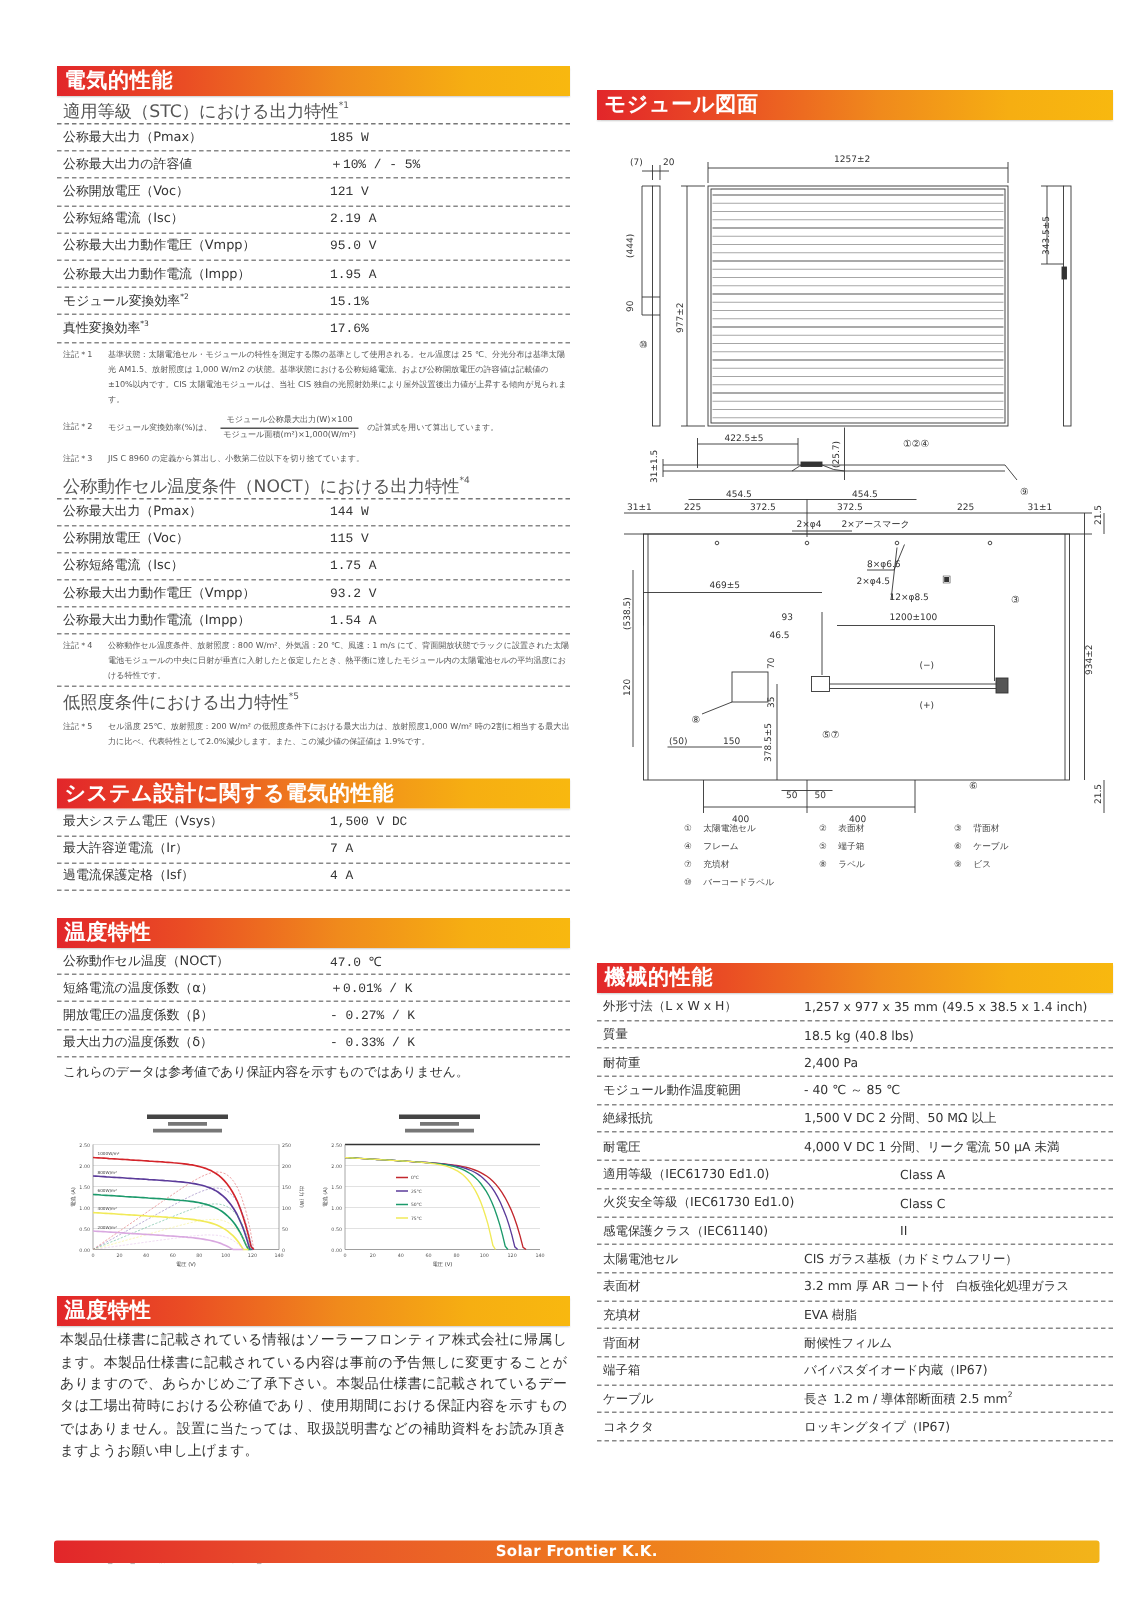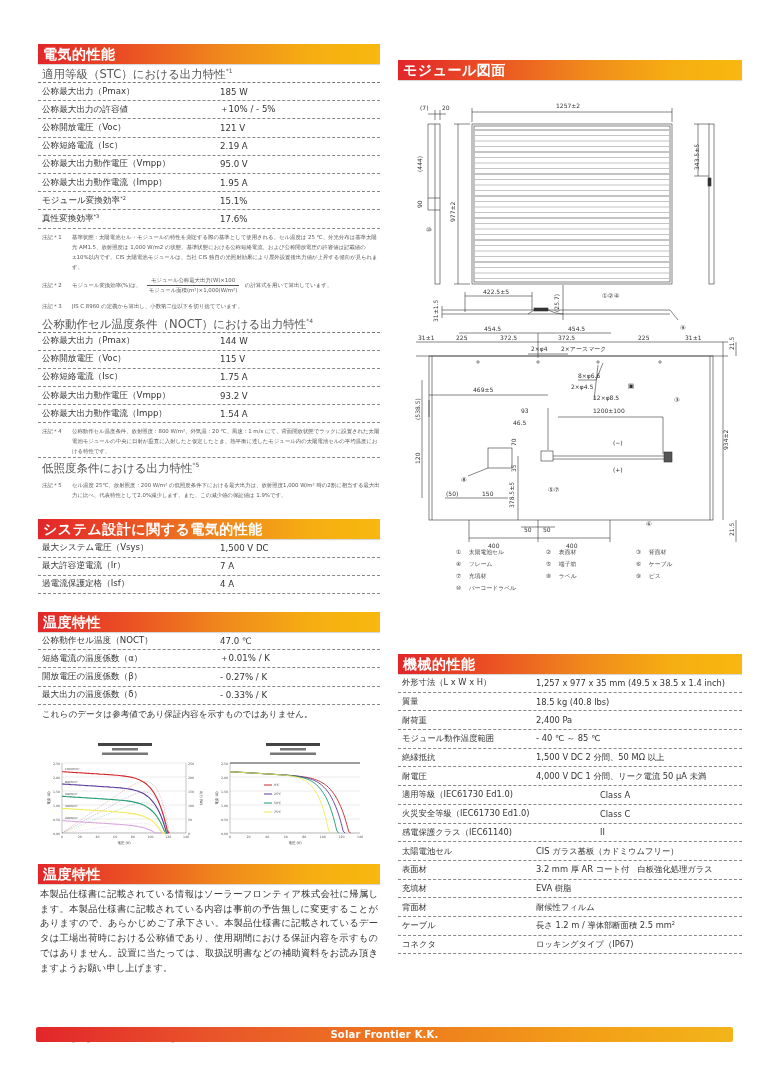--- a/index.html
+++ b/index.html
@@ -19,21 +19,21 @@
     font-size: 11.5px; color: #555; padding: 3px 2px 1px 4px; height: 19px;
     border-bottom: 1px dashed #777;
   }
   .sub-head sup { font-size: 6px; vertical-align: top; }
 
   .row {
     display: flex; height: 18.2px; align-items: center; font-size: 8.6px;
     border-bottom: 1px dashed #888; color: #333;
   }
   .row .k { width: 182px; padding-left: 4px; white-space: nowrap; overflow: hidden; }
-  .row .v { flex: 1; white-space: nowrap; }
+  .row .v { flex: 1; white-space: nowrap; font-family: Liberation Mono, monospace; }
   .row sup { font-size: 5px; vertical-align: top; }
 
   .note { display: flex; font-size: 5.4px; line-height: 10px; color: #555; padding: 3px 0 1px 4px; }
   .note .nl { width: 30px; flex: none; }
   .note .nt { flex: 1; }
   .frac { display: inline-block; text-align: center; vertical-align: middle; margin: 0 4px; }
   .frac .num { border-bottom: 0.8px solid #555; padding: 0 4px; display: block; line-height: 9px; }
   .frac .den { display: block; line-height: 9px; }
 
   .plain-note { font-size: 8.6px; color: #333; padding: 4px 4px; }
@@ -475,21 +475,21 @@
       <div class="li" style="left: 180px; top: 0px;">③　 背面材</div>
       <div class="li" style="left: 0px; top: 12px;">④　 フレーム</div>
       <div class="li" style="left: 90px; top: 12px;">⑤　 端子箱</div>
       <div class="li" style="left: 180px; top: 12px;">⑥　 ケーブル</div>
       <div class="li" style="left: 0px; top: 24px;">⑦　 充填材</div>
       <div class="li" style="left: 90px; top: 24px;">⑧　 ラベル</div>
       <div class="li" style="left: 180px; top: 24px;">⑨　 ビス</div>
       <div class="li" style="left: 0px; top: 36px;">⑩　 バーコードラベル</div>
     </div>
 
-  <div style="position:absolute; top:582px; left:0; width:344px;margin-top:12px;">
+  <div style="position:absolute; top:582px; left:0; width:344px;">
     <div class="sec-head">機械的性能</div>
     <div id="mech-rows">
         <div class="rrow">
           <span class="k">外形寸法（L x W x H）</span>
           <span class="v">1,257 x 977 x 35 mm (49.5 x 38.5 x 1.4 inch)</span>
         </div>
         <div class="rrow">
           <span class="k">質量</span>
           <span class="v">18.5 kg (40.8 lbs)</span>
         </div>
@@ -531,20 +531,24 @@
         </div>
         <div class="rrow">
           <span class="k">充填材</span>
           <span class="v">EVA 樹脂</span>
         </div>
         <div class="rrow">
           <span class="k">背面材</span>
           <span class="v">耐候性フィルム</span>
         </div>
         <div class="rrow">
+          <span class="k">端子箱</span>
+          <span class="v">バイパスダイオード内蔵（IP67)</span>
+        </div>
+        <div class="rrow">
           <span class="k">ケーブル</span>
           <span class="v">長さ 1.2 m /  導体部断面積  2.5 mm<sup>2</sup></span>
         </div>
         <div class="rrow">
           <span class="k">コネクタ</span>
           <span class="v">ロッキングタイプ（IP67)</span>
         </div>
       </div>
   </div>
 </div>

